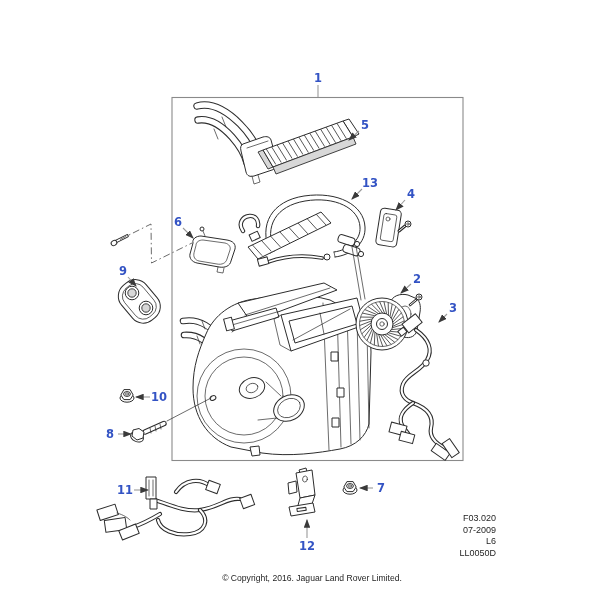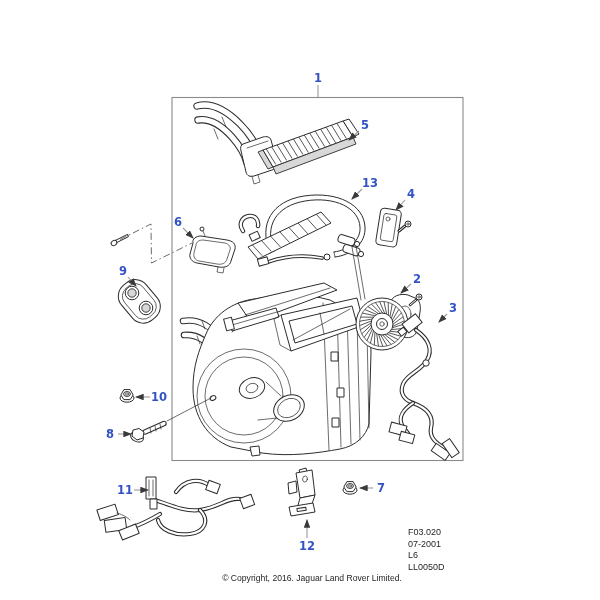--- a/index.html
+++ b/index.html
@@ -6,21 +6,21 @@
   .page{position:relative;width:600px;height:600px;background:#ffffff;overflow:hidden;
         font-family:"Liberation Sans",sans-serif;}
   svg{position:absolute;left:0;top:0;}
   .ln{fill:none;stroke:#2d2d2d;stroke-width:1;stroke-linecap:round;stroke-linejoin:round;}
   .thin{fill:none;stroke:#2d2d2d;stroke-width:.7;stroke-linecap:round;}
   .fw{fill:#ffffff;stroke:#2d2d2d;stroke-width:1;stroke-linejoin:round;}
   .fd{fill:#d8d8d8;stroke:#2d2d2d;stroke-width:.9;stroke-linejoin:round;}
   .tube{stroke:#2d2d2d;fill:none;stroke-linecap:round;}
   .tube-core{stroke:#ffffff;fill:none;stroke-linecap:round;}
   .callout{font:bold 11.5px "DejaVu Sans",sans-serif;}
-  .info-block{position:absolute;left:408px;top:527px;width:88px;text-align:left;
+  .info-block{position:absolute;left:408px;top:513px;width:88px;text-align:right;
       font-size:9px;line-height:11.6px;color:#1f1f1f;}
   .copyright{position:absolute;left:12px;top:573px;width:600px;text-align:center;
       font-size:8.6px;color:#1f1f1f;}
 </style>
 </head>
 <body>
 
 <div class="page">
   <svg width="600" height="600" viewBox="0 0 600 600">
     <defs>
@@ -291,19 +291,19 @@
         <text x="125" y="494" text-anchor="middle" class="callout" fill="#3353c4">11</text>
         <line x1="373" y1="488" x2="360" y2="488" stroke="#9a9a9a" stroke-width="1.1" marker-end="url(#arrowhead)"></line>
         <text x="381" y="492" text-anchor="middle" class="callout" fill="#3353c4">7</text>
         <line x1="307" y1="538" x2="307" y2="520" stroke="#9a9a9a" stroke-width="1.1" marker-end="url(#arrowhead)"></line>
         <text x="307" y="550" text-anchor="middle" class="callout" fill="#3353c4">12</text>
       </g>
   </svg>
 
   <div class="info-block">
     <div>F03.020</div>
-    <div>07-2001</div>
+    <div>07-2009</div>
     <div>L6</div>
     <div>LL0050D</div>
   </div>
 
   <div class="copyright">© Copyright, 2016. Jaguar Land Rover Limited.</div>
 </div>
 
 </body></html>

